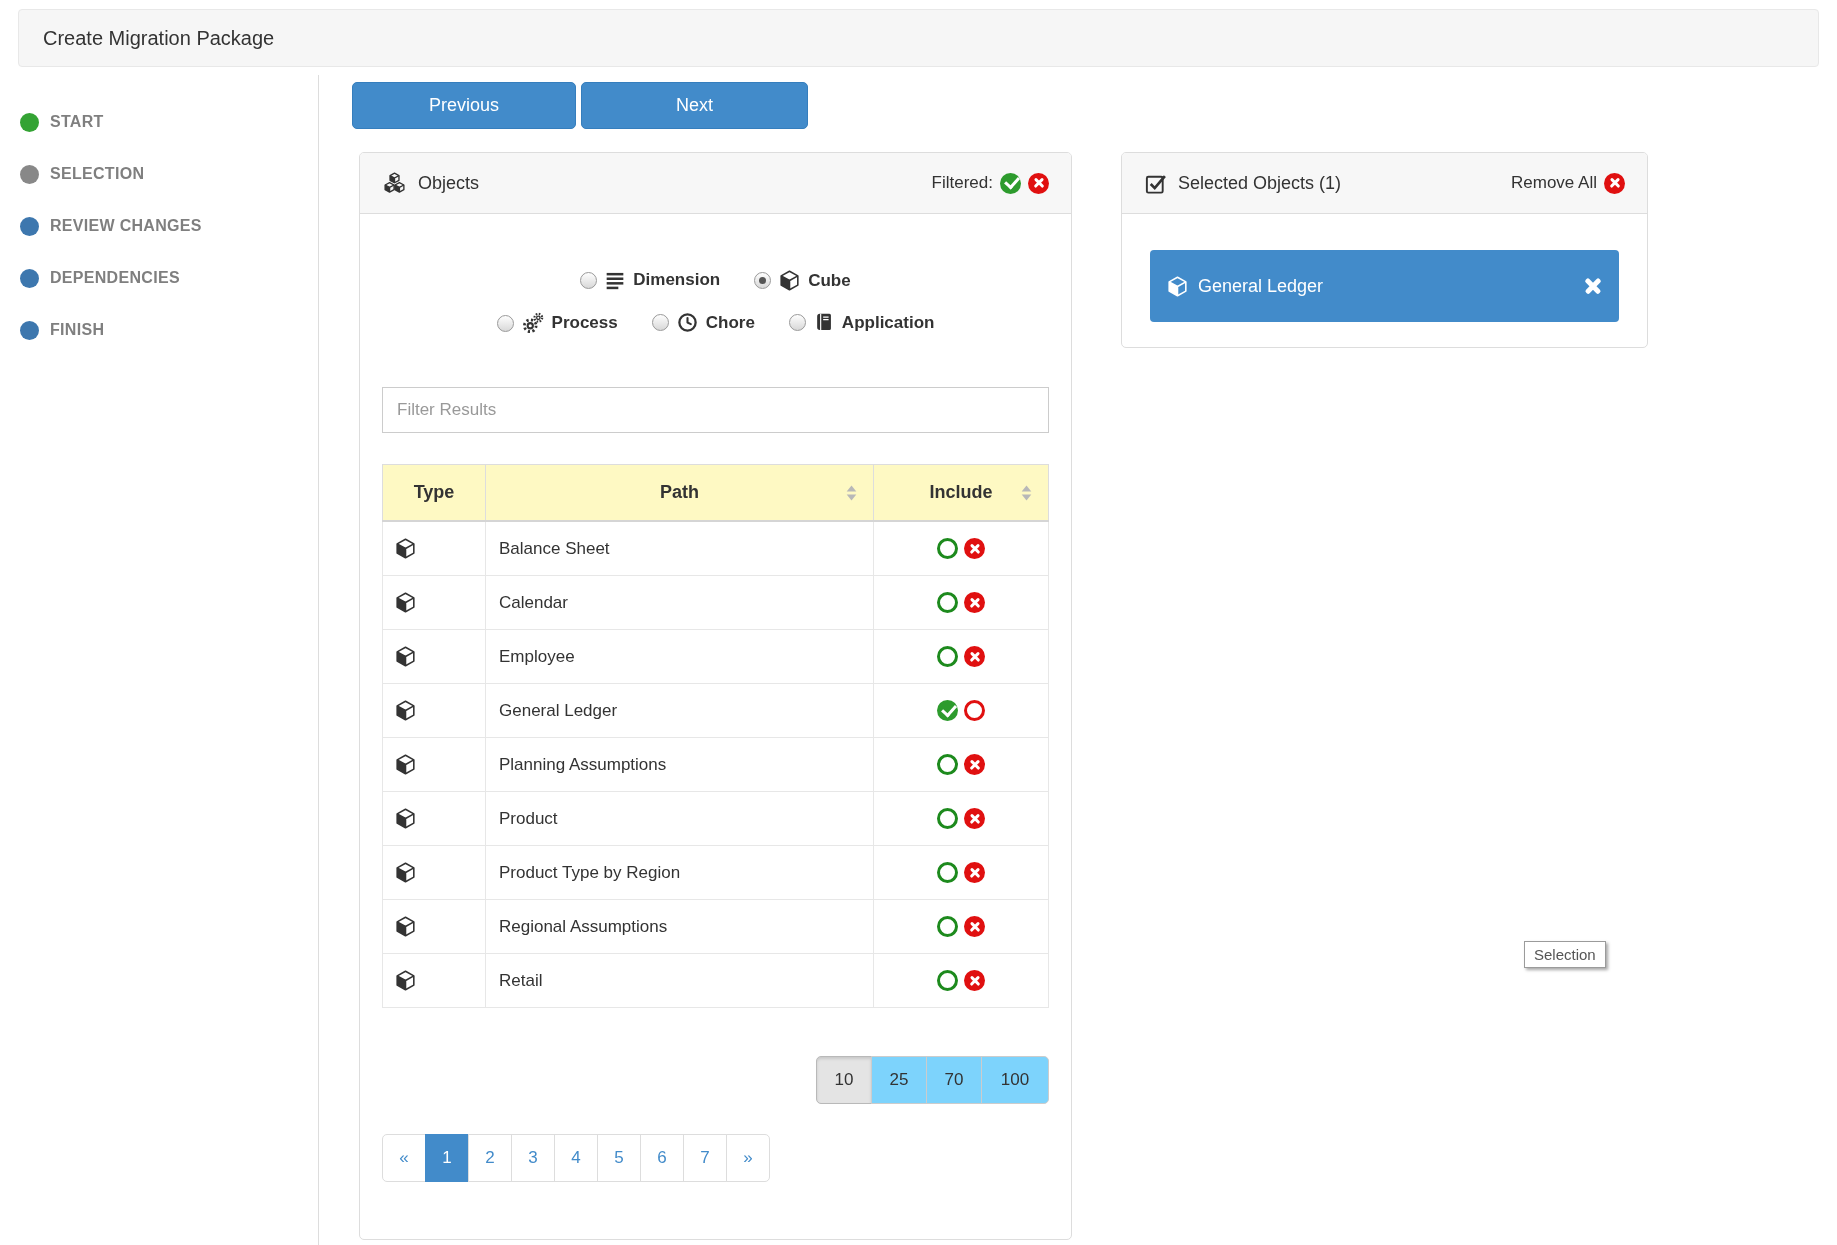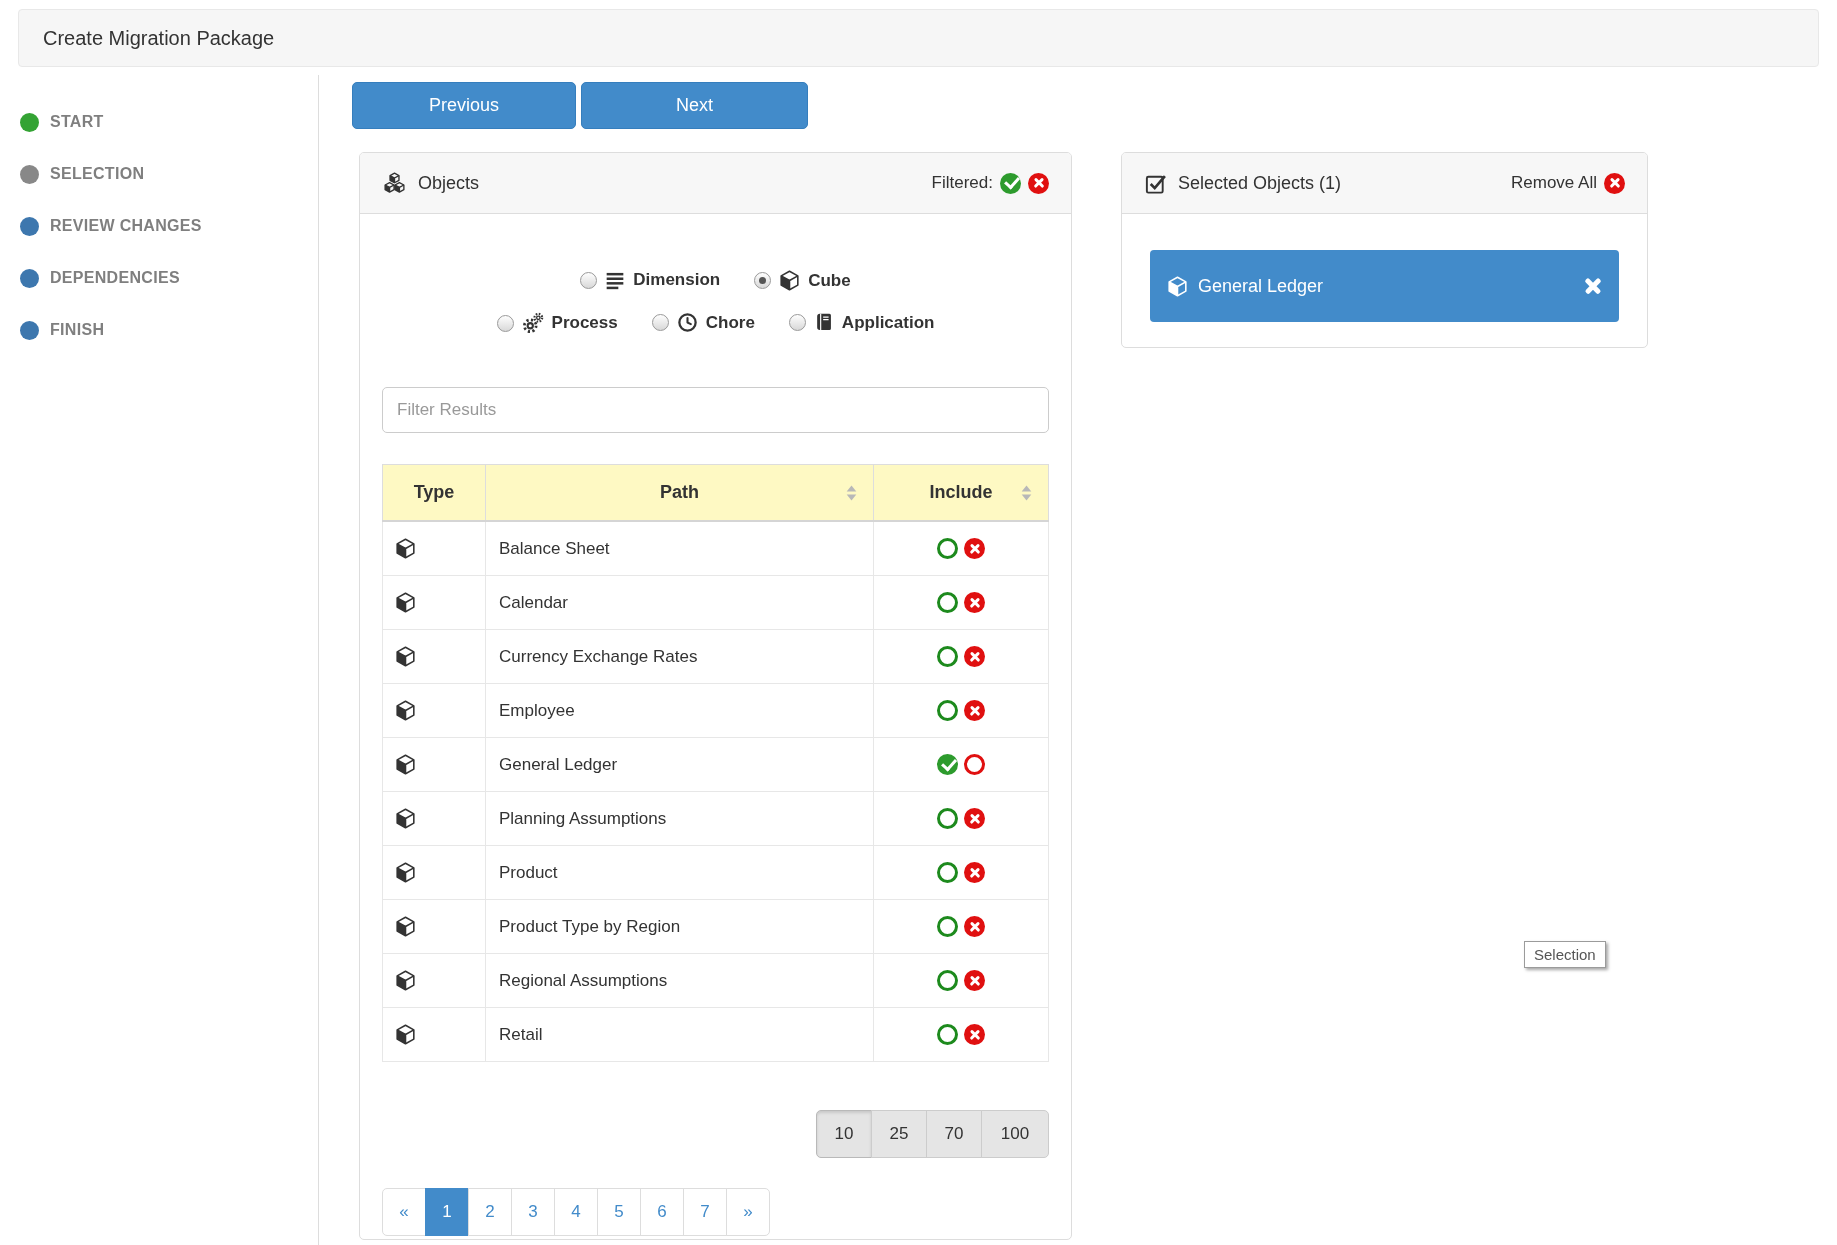--- a/index.html
+++ b/index.html
@@ -41,21 +41,21 @@
   .radio-area{margin-top:56px;}
   .radio-row{height:34px;display:flex;justify-content:center;align-items:flex-start;gap:34px;}
   .radio-row + .radio-row{margin-top:8px;}
   .radio-opt{display:inline-flex;align-items:center;gap:8px;font-size:17px;font-weight:bold;color:#333;cursor:pointer;}
   .radio-circle{width:17px;height:17px;border-radius:50%;border:1px solid #9a9a9a;box-sizing:border-box;
          background:linear-gradient(#fefefe,#d8d8d8);display:inline-block;position:relative;flex:none;}
   .radio-circle.checked::after{content:"";position:absolute;left:4px;top:4px;width:7px;height:7px;border-radius:50%;background:#555;}
   .icon svg{display:block;}
 
   
-  .filter-input{margin-top:41px;width:100%;height:46px;border:1px solid #ccc;border-radius:5px;
+  .filter-input{margin-top:41px;width:100%;height:46px;border:1px solid #ccc;border-radius:0;
                 padding:0 14px;font-size:17px;font-family:inherit;color:#333;box-sizing:border-box;outline:none;}
   .filter-input::placeholder{color:#999;}
 
   
   .obj-table{margin-top:31px;width:100%;border-collapse:collapse;}
   .obj-table th{height:53px;font-size:18px;font-weight:bold;color:#333;text-align:center;
                 border:1px solid #ddd;border-bottom:2px solid #d5d5d5;position:relative;background:#fef9c3;}
   .obj-table td{height:53px;font-size:17px;color:#333;border:1px solid #e7e7e7;padding:0;background:#fff;}
   td.type-cell{padding-left:12px;}
   td.path-cell{padding-left:13px;}
@@ -71,21 +71,21 @@
   .mark.x-filled{background:#e01010;}
   .mark.x-filled::before,.mark.x-filled::after{content:"";position:absolute;left:50%;top:50%;
         width:12px;height:3.4px;border-radius:2px;background:#fff;}
   .mark.x-filled::before{transform:translate(-50%,-50%) rotate(45deg);}
   .mark.x-filled::after{transform:translate(-50%,-50%) rotate(-45deg);}
   .mark.o-green{border:3px solid #1d8a1d;background:transparent;}
   .mark.o-red{border:3px solid #e01010;background:transparent;}
 
   
   .pagesize-row{margin-top:48px;display:flex;justify-content:flex-end;}
-  .size-btn{height:48px;min-width:56px;box-sizing:border-box;padding:0 10px;background:#e5e5e5;border:1px solid #ccc;
+  .size-btn{height:48px;min-width:56px;box-sizing:border-box;padding:0 10px;background:#7dd3fc;border:1px solid #ccc;
             margin-left:-1px;font-size:17px;color:#333;display:flex;align-items:center;justify-content:center;cursor:pointer;}
   .size-btn:first-child{border-radius:5px 0 0 5px;margin-left:0;}
   .size-btn:last-child{border-radius:0 5px 5px 0;min-width:68px;}
   .size-btn.active{background:#e4e4e4;border-color:#b9b9b9;box-shadow:inset 0 2px 3px rgba(0,0,0,.12);}
 
   .pagination-row{margin-top:30px;display:flex;}
   .page-btn{height:48px;min-width:44px;box-sizing:border-box;padding:0 12px;background:#fff;border:1px solid #ddd;
             margin-left:-1px;font-size:17px;color:#428bca;display:flex;align-items:center;justify-content:center;cursor:pointer;}
   .page-btn:first-child{border-radius:5px 0 0 5px;margin-left:0;}
   .page-btn:last-child{border-radius:0 5px 5px 0;}
@@ -285,34 +285,20 @@
         <span class="mark inc-no x-filled"></span>
       </span>
     </td>
   </tr>
             <tr>
     <td class="type-cell"><span class="icon"><svg width="21" height="21" viewBox="0 0 24 24">
                     <path d="M12 1.5 L21.5 6.75 V17.25 L12 22.5 L2.5 17.25 V6.75 Z" fill="none" stroke="currentColor" stroke-width="1.8" stroke-linejoin="round"></path>
                     <path d="M2.5 6.75 L12 12 L21.5 6.75 M12 12 V22.5" fill="none" stroke="currentColor" stroke-width="1.8"></path>
                     <path d="M2.5 6.75 L12 12 V22.5 L2.5 17.25 Z" fill="currentColor"></path>
                   </svg></span></td>
-    <td class="path-cell">Currency Exchange Rates</td>
-    <td class="inc-cell">
-      <span class="inc-wrap">
-        <span class="mark inc-yes o-green"></span>
-        <span class="mark inc-no x-filled"></span>
-      </span>
-    </td>
-  </tr>
-            <tr>
-    <td class="type-cell"><span class="icon"><svg width="21" height="21" viewBox="0 0 24 24">
-                    <path d="M12 1.5 L21.5 6.75 V17.25 L12 22.5 L2.5 17.25 V6.75 Z" fill="none" stroke="currentColor" stroke-width="1.8" stroke-linejoin="round"></path>
-                    <path d="M2.5 6.75 L12 12 L21.5 6.75 M12 12 V22.5" fill="none" stroke="currentColor" stroke-width="1.8"></path>
-                    <path d="M2.5 6.75 L12 12 V22.5 L2.5 17.25 Z" fill="currentColor"></path>
-                  </svg></span></td>
     <td class="path-cell">Employee</td>
     <td class="inc-cell">
       <span class="inc-wrap">
         <span class="mark inc-yes o-green"></span>
         <span class="mark inc-no x-filled"></span>
       </span>
     </td>
   </tr>
             <tr>
     <td class="type-cell"><span class="icon"><svg width="21" height="21" viewBox="0 0 24 24">

